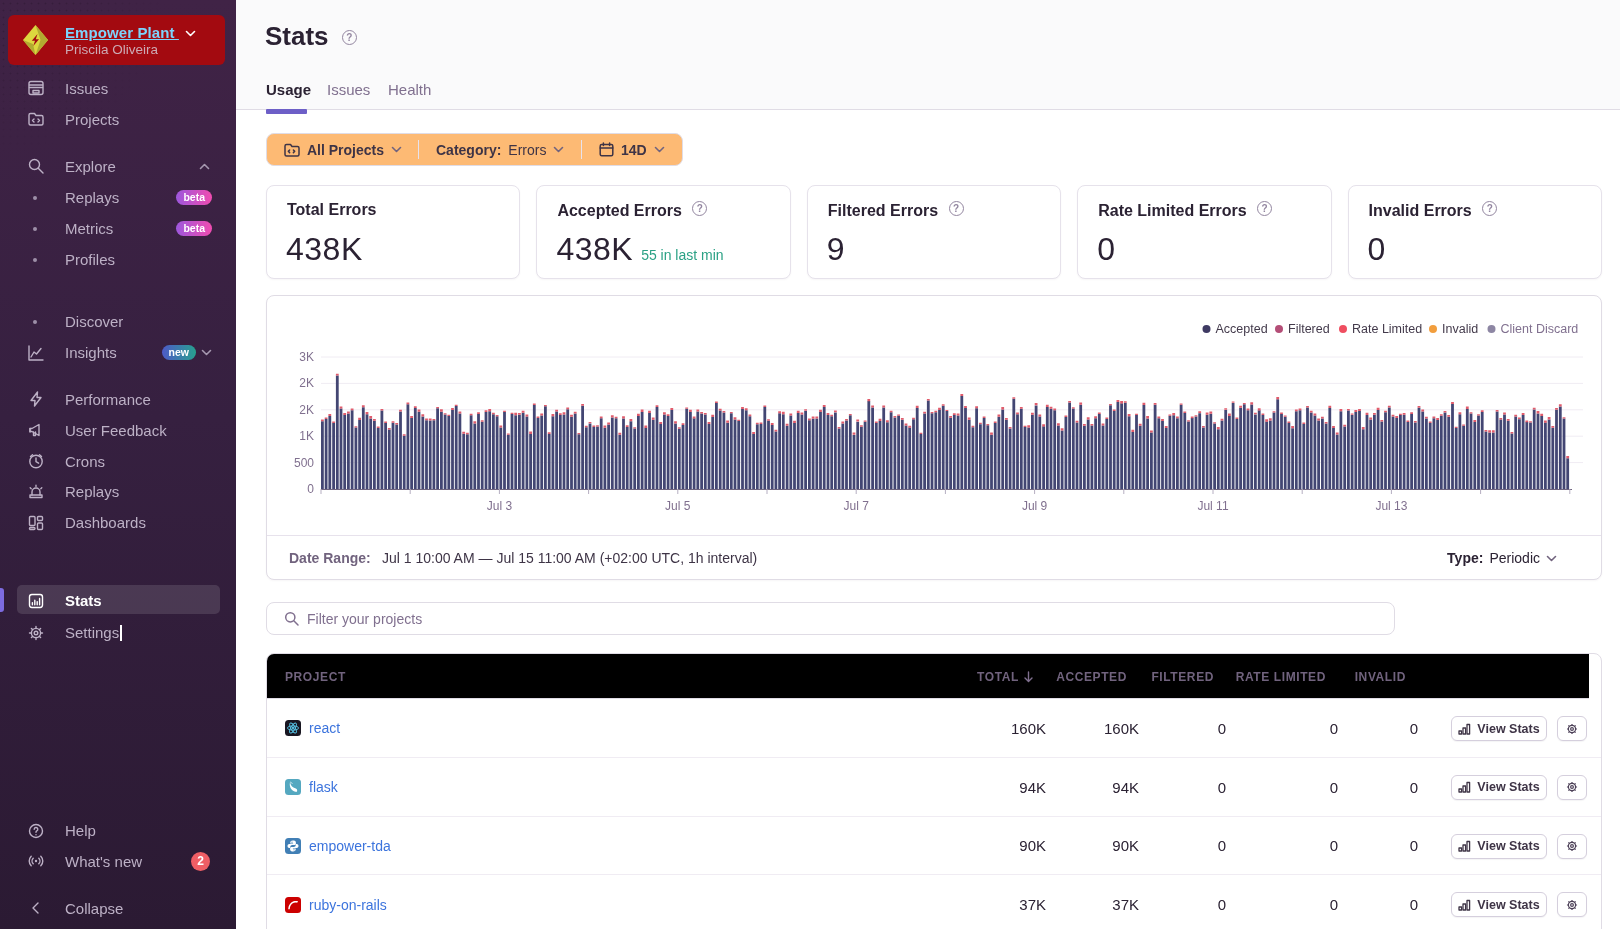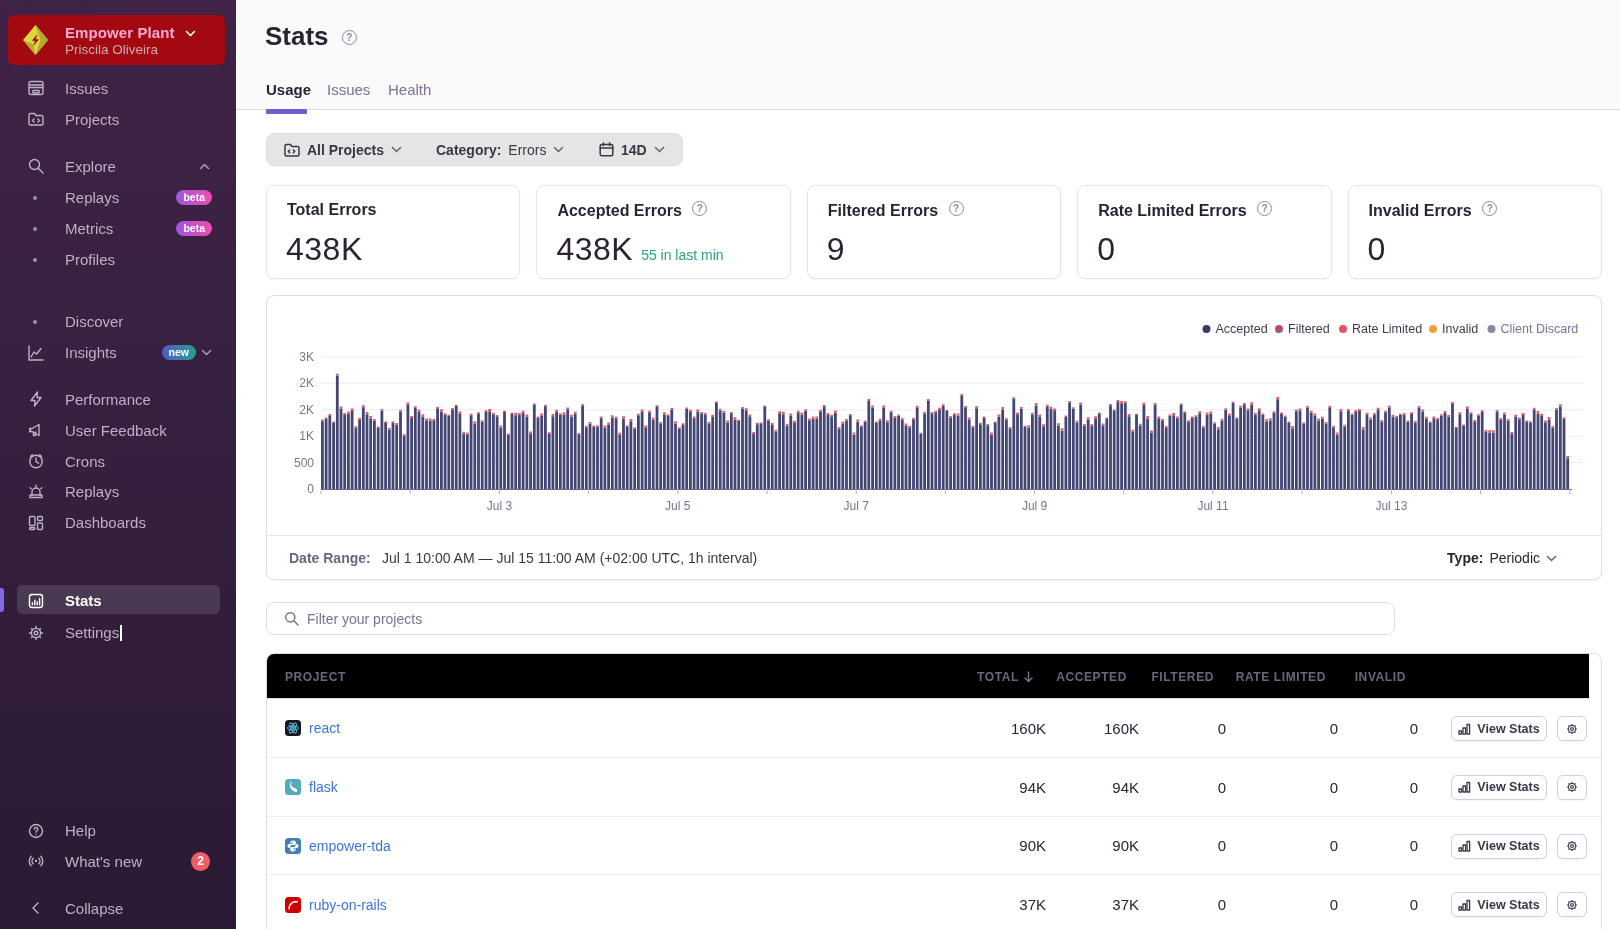--- a/index.html
+++ b/index.html
@@ -3,21 +3,21 @@
 * { margin:0; padding:0; box-sizing:border-box; }
 html,body { width:1620px; height:929px; overflow:hidden; font-family:"Liberation Sans",sans-serif; background:#fff; }
 
 #sidebar { position:absolute; left:0; top:0; width:236px; height:929px;
   background:linear-gradient(180deg,#402346 0%,#362040 45%,#2b1a33 100%); }
 #sidebar:before { content:""; position:absolute; left:0; top:0; width:236px; height:300px;
   background-image:radial-gradient(circle, rgba(0,0,0,0.30) 0.8px, transparent 1.1px);
   background-size:7px 7px; opacity:.5; -webkit-mask-image:radial-gradient(ellipse 230px 215px at 0 0, #000 25%, transparent 72%); }
 #orgbox { position:absolute; left:8px; top:15px; width:217px; height:50px; background:#a30a10; border-radius:6px; }
 #orglogo { position:absolute; left:14px; top:9px; }
-#orgname { position:absolute; left:57px; top:9px; font-size:15px; font-weight:bold; color:#f9a8d4; letter-spacing:.1px;}
+#orgname { position:absolute; left:57px; top:9px; font-size:15px; font-weight:bold; color:#7dd3fc; letter-spacing:.1px;text-decoration:underline;}
 #orgname svg { margin-left:6px; vertical-align:1px; }
 #orguser { position:absolute; left:57px; top:27px; font-size:13.5px; color:#cdaab4; }
 .nav { position:absolute; left:0; width:236px; height:30px; color:#bdb1c6; font-size:15px; display:flex; align-items:center; }
 .nico { position:absolute; left:27px; }
 .bullet { position:absolute; left:33px; width:4px; height:4px; border-radius:50%; background:#9d8fa8; }
 .nlabel { position:absolute; left:65px; white-space:nowrap; }
 .nav.active .nlabel { color:#fff; font-weight:bold; }
 .nav.active { color:#fff; }
 .nav.active:before { content:""; position:absolute; left:17px; right:16px; top:-0.5px; height:29px; background:rgba(255,255,255,0.12); border-radius:5px; }
 .nav.active:after { content:""; position:absolute; left:0; top:2px; height:24px; width:4px; border-radius:0 3px 3px 0; background:#7d6be0; }
@@ -31,21 +31,21 @@
 .caret { display:inline-block; width:1.5px; height:16px; background:#fff; margin-left:1px; vertical-align:-3px; }
 
 #main { position:absolute; left:236px; top:0; width:1384px; height:929px; }
 #header { position:absolute; left:0; top:0; width:1384px; height:110px; background:#fafafb; border-bottom:1px solid #e0dce5; }
 #title { position:absolute; left:29px; top:21px; font-size:26px; font-weight:bold; color:#2b2233; }
 .qcirc { display:inline-flex; width:15px; height:15px; border:1.5px solid #9386a0; border-radius:50%; color:#9386a0; font-size:10px; font-weight:bold; align-items:center; justify-content:center; vertical-align:4px; }
 .tab { position:absolute; top:81px; font-size:15px; color:#80708f; }
 .tab.active { color:#2b2233; font-weight:bold; }
 #uline { position:absolute; left:30px; top:109px; width:41px; height:4.5px; background:#6d5fc7; border-radius:1px; z-index:2; }
 
-#fbar { position:absolute; left:30px; top:133px; width:417px; height:33px; border:1px solid #e0dce5; border-radius:8px; background:#e5e5e5; }
+#fbar { position:absolute; left:30px; top:133px; width:417px; height:33px; border:1px solid #e0dce5; border-radius:8px; background:#fdba74; }
 #fbar .sep { position:absolute; top:6px; bottom:6px; width:1px; background:#e7e2ec; }
 .fitem { position:absolute; top:0; height:31px; display:flex; align-items:center; gap:7px; font-size:14px; color:#3e3446; }
 .fitem b { font-weight:bold; }
 .fchev { color:#71637e; display:flex; }
 
 .card { position:absolute; top:185px; width:254.4px; height:94px; background:#fff; border:1px solid #e6e2eb; border-radius:8px; box-shadow:0 1px 2px rgba(43,34,51,0.04); }
 .ctitle { position:absolute; left:20px; top:15px; font-size:16px; font-weight:bold; color:#2b2233; }
 .cval { position:absolute; left:19px; top:47px; font-size:32px; line-height:32px; color:#2b2233; letter-spacing:0.5px; }
 .csub { font-size:14px; color:#2ba185; margin-left:8px; letter-spacing:0; }
 

